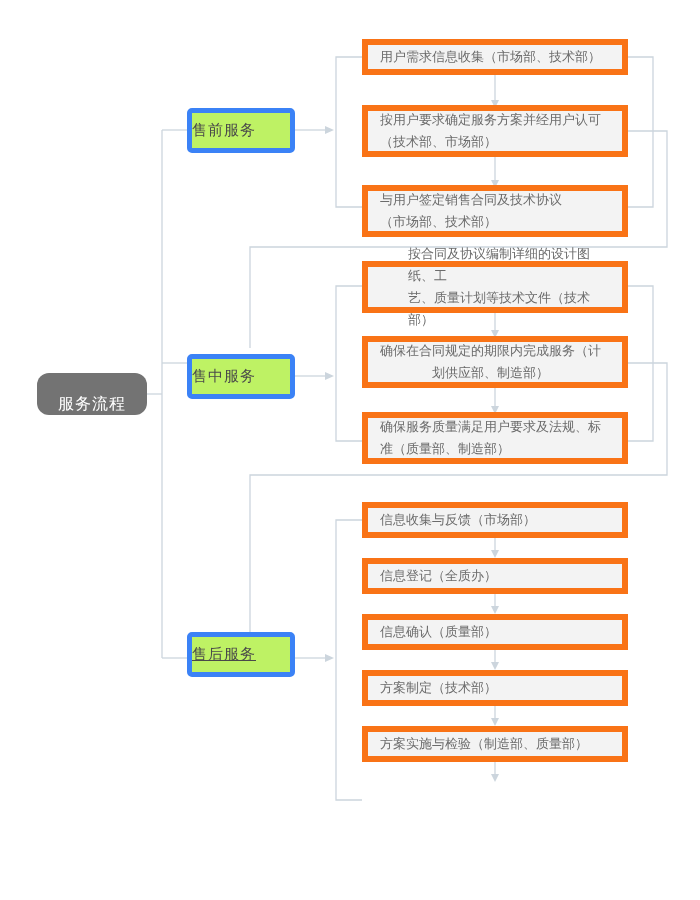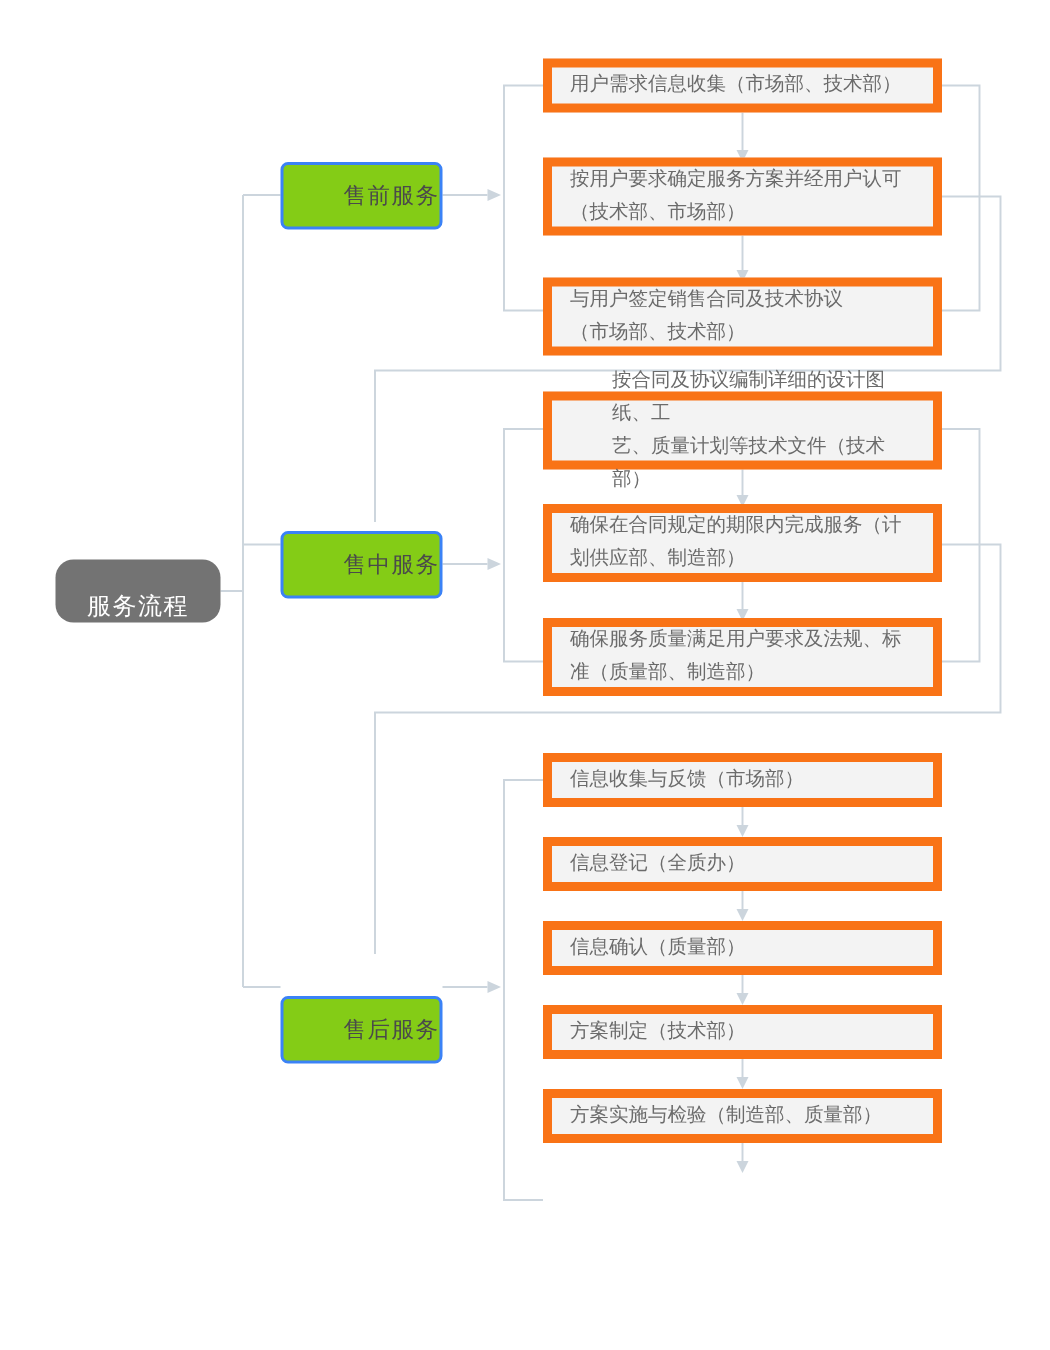--- a/index.html
+++ b/index.html
@@ -38,28 +38,28 @@
     align-items: flex-end;
     justify-content: center;
     letter-spacing: 1px;
   }
   
   .cat-node {
     position: absolute;
     left: 187px;
     width: 108px;
     height: 45px;
-    background: #84cc16;
-    border: 2px solid #3b82f6;
+    background: #bef264;
+    border: 5px solid #3b82f6;
     border-radius: 5px;
     color: #4a4a4a;
     font-size: 15px;
     display: flex;
     align-items: center;
-    justify-content: flex-end;
+    justify-content: flex-start;
     box-sizing: border-box;
     letter-spacing: 1px;
   }
   
   .step-box {
     position: absolute;
     left: 362px;
     width: 266px;
     background: #f3f3f3;
     border: 6px solid #f97316;
@@ -155,21 +155,21 @@
   <div class="node root-node">
     <span>服务流程</span>
   </div>
 
   <div class="cat-node" style="top:108px;">
     <span>售前服务</span>
   </div>
   <div class="cat-node" style="top:354px;">
     <span>售中服务</span>
   </div>
-  <div class="cat-node" style="top:664px;">
+  <div class="cat-node" style="top:632px;text-decoration:underline;">
     <span>售后服务</span>
   </div>
 
   <div class="step-box one-line" style="top:39px;">
     <span class="step-text">用户需求信息收集（市场部、技术部）</span>
   </div>
   <div class="step-box two-line" style="top:105px;">
     <span>
       <span class="step-text">按用户要求确定服务方案并经用户认可</span>
       <span class="step-text">（技术部、市场部）</span>
@@ -181,21 +181,21 @@
       <span class="step-text">（市场部、技术部）</span>
     </span>
   </div>
 
   <div class="step-box two-line" style="top:261px;padding-left:40px;">
     <span>
       <span class="step-text">按合同及协议编制详细的设计图纸、工</span>
       <span class="step-text">艺、质量计划等技术文件（技术部）</span>
     </span>
   </div>
-  <div class="step-box two-line" style="top:336px;">
+  <div class="step-box two-line" style="top:336px;text-align:center;">
     <span>
       <span class="step-text">确保在合同规定的期限内完成服务（计</span>
       <span class="step-text">划供应部、制造部）</span>
     </span>
   </div>
   <div class="step-box two-line" style="top:412px;">
     <span>
       <span class="step-text">确保服务质量满足用户要求及法规、标</span>
       <span class="step-text">准（质量部、制造部）</span>
     </span>

